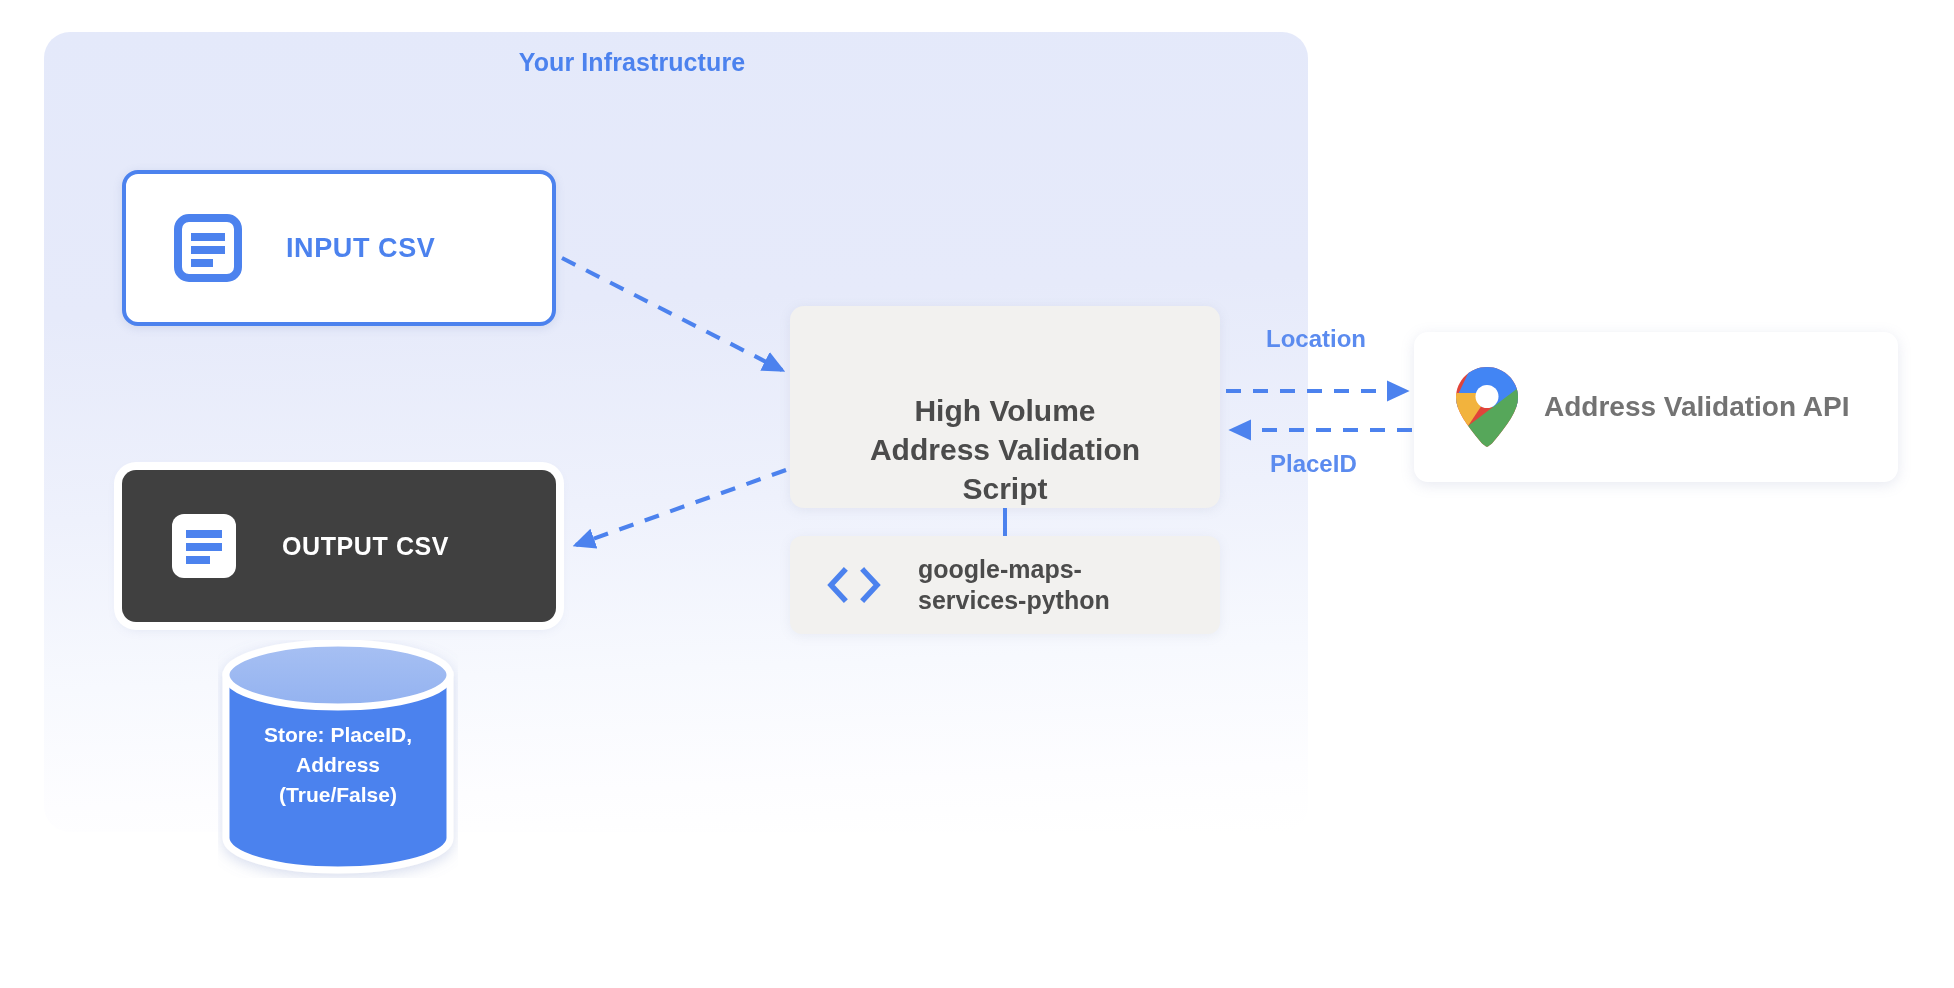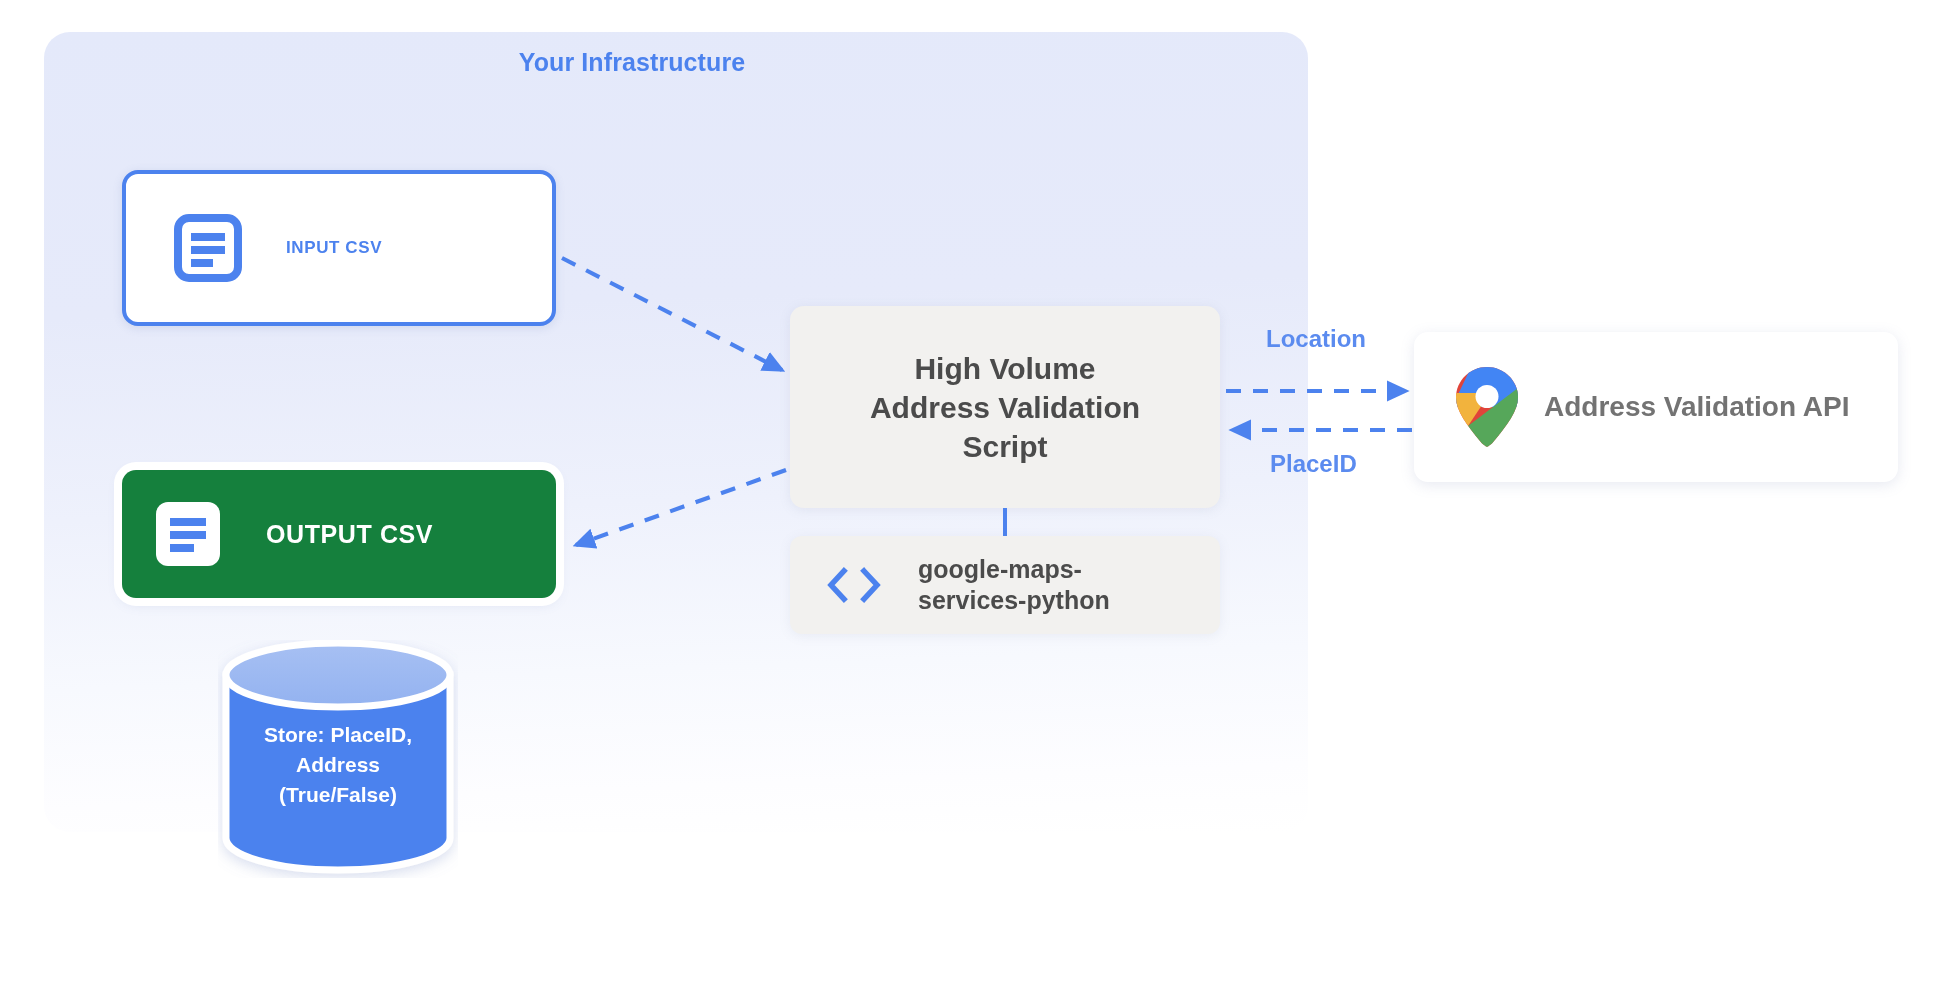--- a/index.html
+++ b/index.html
@@ -65,36 +65,36 @@
     width: 434px;
     height: 156px;
     background: #ffffff;
     border: 4px solid #4c82ee;
     border-radius: 16px;
     box-shadow: 0 2px 10px rgba(90,110,170,0.16);
     padding-left: 48px;
   }
   .input-csv .node-label {
     color: #4c82ee;
-    font-size: 17px;
+    font-size: 27px;
     font-weight: bold;
     letter-spacing: 0.6px;
     margin-left: 44px;
   }
 
   
   .output-csv {
     left: 122px;
     top: 470px;
     width: 434px;
-    height: 128px;
-    background: #15803d;
+    height: 152px;
+    background: #404040;
     border-radius: 14px;
     box-shadow: 0 0 0 8px #ffffff, 0 4px 14px rgba(90,110,170,0.22);
-    padding-left: 32px;
+    padding-left: 48px;
   }
   .output-csv .node-label {
     color: #ffffff;
     font-size: 25px;
     font-weight: bold;
     letter-spacing: 0.6px;
     margin-left: 44px;
   }
 
   
@@ -103,21 +103,21 @@
   
   .script-box {
     position: absolute;
     left: 790px;
     top: 306px;
     width: 430px;
     height: 202px;
     background: #f2f1ef;
     border-radius: 14px;
     display: flex;
-    align-items: center;
+    align-items: flex-end;
     justify-content: center;
     box-shadow: 0 2px 12px rgba(120,130,160,0.12);
   }
   .script-title {
     color: #4b4b4b;
     font-size: 30px;
     font-weight: bold;
     line-height: 1.30;
     text-align: center;
     white-space: pre-line;

